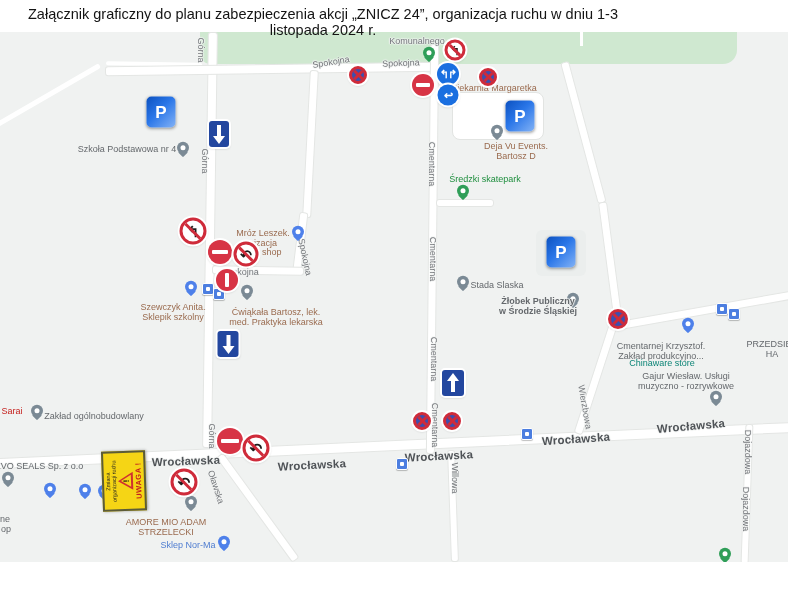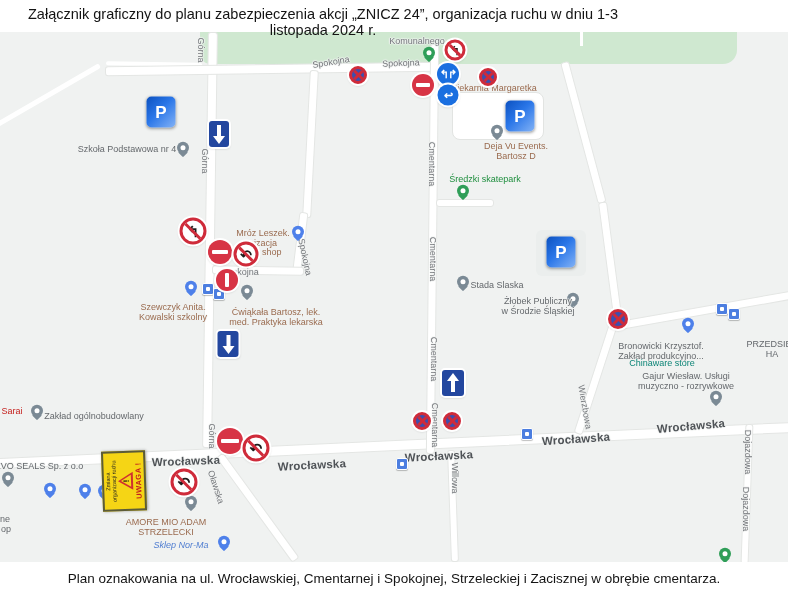--- a/index.html
+++ b/index.html
@@ -124,21 +124,21 @@
       </div>
       <div class="pin grey" style="left: 183px; top: 117px;"></div>
       <div class="poi c-brown" style="left: 263px; top: 211px; transform: translate(-50%, -50%);">
         <div>Mróz Leszek.</div>
         <div>nizacja</div>
         <div>Tire shop</div>
       </div>
       <div class="pin blue" style="left: 298px; top: 201px;"></div>
       <div class="poi c-brown" style="left: 173px; top: 280px; transform: translate(-50%, -50%);">
         <div>Szewczyk Anita.</div>
-        <div>Kowalski szkolny</div>
+        <div>Sklepik szkolny</div>
       </div>
       <div class="pin blue" style="left: 191px; top: 256px;"></div>
       <div class="poi c-brown" style="left: 276px; top: 285px; transform: translate(-50%, -50%);">
         <div>Ćwiąkała Bartosz, lek.</div>
         <div>med. Praktyka lekarska</div>
       </div>
       <div class="pin grey" style="left: 247px; top: 260px;"></div>
       <div class="poi c-green" style="left: 485px; top: 148px; transform: translate(-50%, -50%);">
         <div>Średzki skatepark</div>
       </div>
@@ -148,27 +148,27 @@
       </div>
       <div class="poi c-brown" style="left: 516px; top: 119px; transform: translate(-50%, -50%);">
         <div>Deja Vu Events.</div>
         <div>Bartosz D</div>
       </div>
       <div class="pin grey" style="left: 497px; top: 100px;"></div>
       <div class="poi c-grey" style="left: 497px; top: 254px; transform: translate(-50%, -50%);">
         <div>Stada Slaska</div>
       </div>
       <div class="pin grey" style="left: 463px; top: 251px;"></div>
-      <div class="poi c-grey" style="left: 538px; top: 274px; transform: translate(-50%, -50%);">
+      <div class="poi c-grey" style="left: 538px; top: 274px; transform: translate(-50%, -50%); font-weight: bold;">
         <div>Żłobek Publiczny</div>
         <div>w Środzie Śląskiej</div>
       </div>
       <div class="pin grey" style="left: 573px; top: 268px;"></div>
       <div class="poi c-grey" style="left: 661px; top: 319px; transform: translate(-50%, -50%);">
-        <div>Bronowicki Krzysztof.</div>
+        <div>Cmentarnej Krzysztof.</div>
         <div>Zakład produkcyjno...</div>
       </div>
       <div class="pin blue" style="left: 688px; top: 293px;"></div>
       <div class="poi c-teal" style="left: 662px; top: 332px; transform: translate(-50%, -50%);">
         <div>Chinaware store</div>
       </div>
       <div class="poi c-grey" style="left: 772px; top: 317px; transform: translate(-50%, -50%);">
         <div>PRZEDSIEB</div>
         <div>HA</div>
       </div>
@@ -186,21 +186,21 @@
       </div>
       <div class="poi c-grey" style="left: 39px; top: 435px; transform: translate(-50%, -50%);">
         <div>EVO SEALS Sp. z o.o</div>
       </div>
       <div class="pin grey" style="left: 8px; top: 447px;"></div>
       <div class="poi c-brown" style="left: 166px; top: 495px; transform: translate(-50%, -50%);">
         <div>AMORE MIO ADAM</div>
         <div>STRZELECKI</div>
       </div>
       <div class="pin grey" style="left: 191px; top: 471px;"></div>
-      <div class="poi c-blue" style="left: 181px; top: 514px; transform: translate(-50%, -50%); font-style: italic;">
+      <div class="poi c-blue" style="left: 188px; top: 514px; transform: translate(-50%, -50%);">
         <div>Sklep Nor-Ma</div>
       </div>
       <div class="pin blue" style="left: 224px; top: 511px;"></div>
       <div class="pin green" style="left: 725px; top: 523px;"></div>
       <div class="poi c-grey" style="left: 5px; top: 488px; transform: translate(-50%, -50%);">
         <div>ne</div>
       </div>
       <div class="poi c-grey" style="left: 6px; top: 498px; transform: translate(-50%, -50%);">
         <div>op</div>
       </div>
@@ -293,14 +293,13 @@
           <div>organizacji ruchu</div>
         </div>
         <div class="b-tri">
           <div class="b-tri-o"></div>
           <div class="b-tri-i"></div>
           <span>!</span>
         </div>
         <div class="b-warn">UWAGA !</div>
       </div>
     </div>
-  <div id="caption">Plan oznakowania na ul. Wrocławskiej, Cmentarnej i Spokojnej, Strzeleckiej i Zacisznej w obrębie cmentarza.</div>
 </div>
 
 </body></html>

